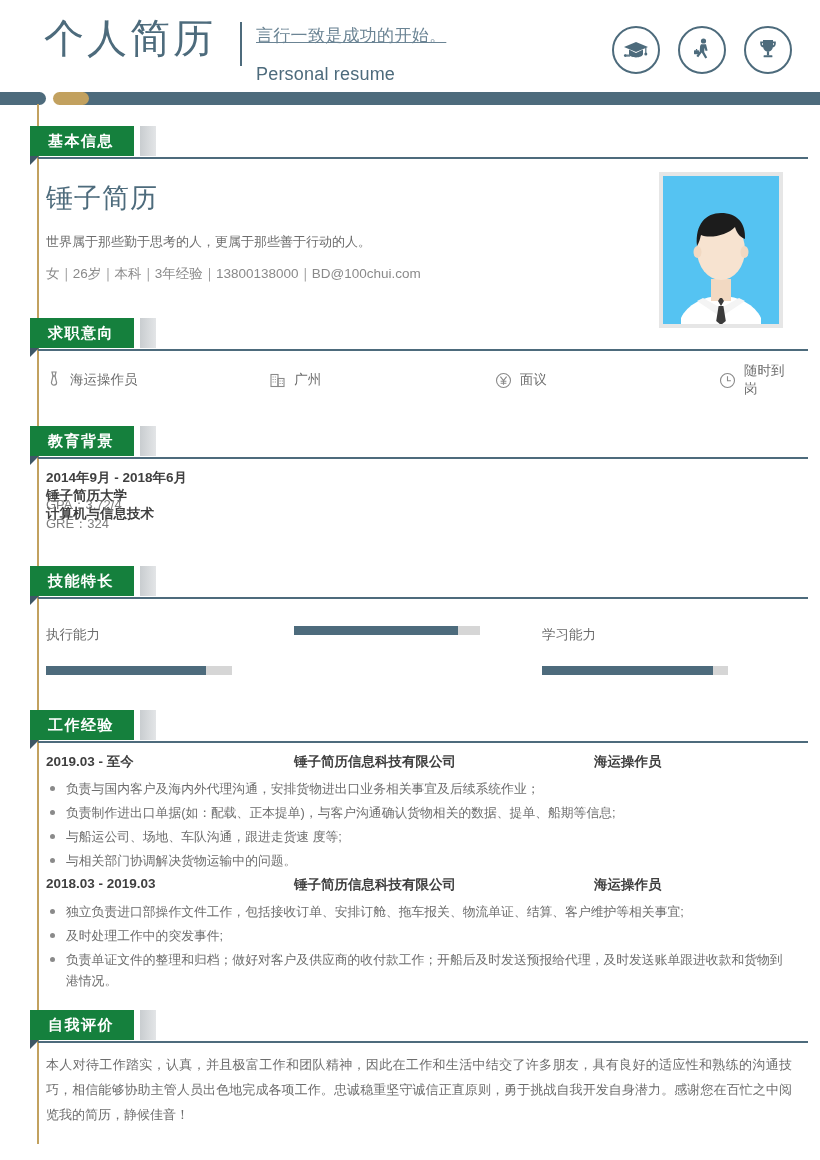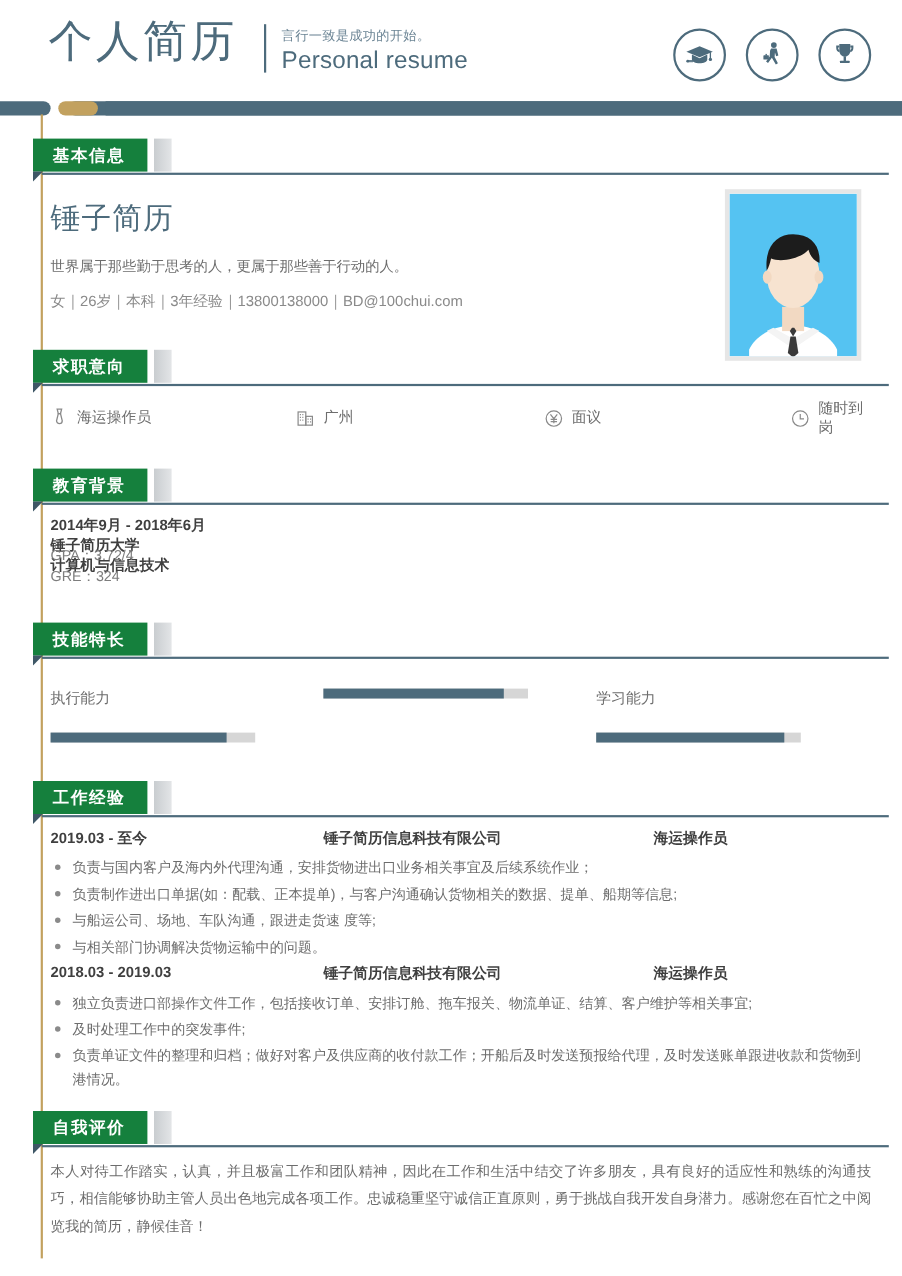--- a/index.html
+++ b/index.html
@@ -23,24 +23,24 @@
   }
   .title-divider {
     position: absolute; left: 240px; top: 22px;
     width: 2px; height: 44px; background: #4d6b7c;
   }
   .title-sub {
     position: absolute; left: 256px; top: 26px;
     line-height: 1.15;
   }
   .title-sub .cn {
-    font-size: 12px; color: #6b8494; letter-spacing: .3px;
+    font-size: 17px; color: #6b8494; letter-spacing: .3px; text-decoration: underline;
   }
   .title-sub .en {
-    font-size: 22px; color: #4d6b7c; letter-spacing: .2px; margin-top: 2px;
+    font-size: 18px; color: #4d6b7c; letter-spacing: .2px; margin-top: 18px;
   }
   .head-icons {
     position: absolute; right: 28px; top: 26px;
     display: flex; gap: 18px;
   }
   .head-icon {
     width: 44px; height: 44px; border-radius: 50%;
     border: 2px solid #4d6b7c;
     display: flex; align-items: center; justify-content: center;
   }

